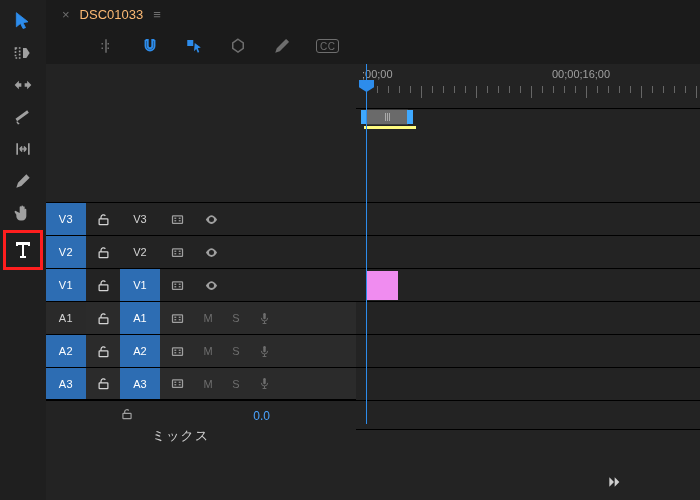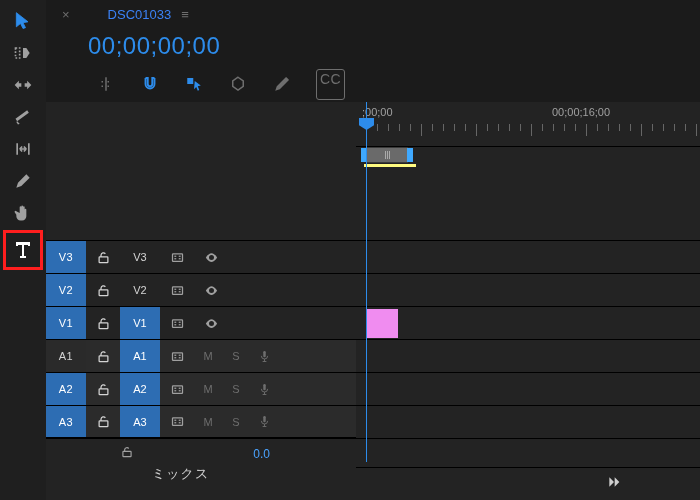--- a/index.html
+++ b/index.html
@@ -24,30 +24,30 @@
   .tools{width:46px;background:#1f1f1f;padding-top:6px;display:flex;flex-direction:column;align-items:center;gap:2px;}
   .tool{width:32px;height:30px;display:flex;align-items:center;justify-content:center;color:var(--fg);border:2px solid transparent;cursor:pointer;}
   .tool svg{width:20px;height:20px;}
   .tool.active svg{fill:var(--blue);stroke:var(--blue);}
   .tool.type{border:3px solid var(--red-box);width:40px;height:40px;color:#fff;}
   .tool.type svg{width:24px;height:24px;}
   
   .main{flex:1;display:flex;flex-direction:column;}
   .tabbar{height:28px;display:flex;align-items:center;padding:0 16px;gap:10px;color:var(--fg);}
   .tabbar .close{font-size:13px;color:var(--fg-dim);}
-  .tabbar .title{font-size:13px;color:#3b82f6;margin-left:28px;}
+  .tabbar .title{font-size:13px;color:#fdba74;}
   
   .timecode-row{padding:4px 0 6px 42px;}
   .timecode{color:var(--blue);font-size:24px;letter-spacing:0.5px;font-weight:500;}
   
   .tl-tools{height:36px;display:flex;align-items:center;padding-left:50px;gap:24px;}
   .tl-tools .ic{width:20px;height:20px;display:flex;align-items:center;justify-content:center;color:var(--fg-dim);}
   .tl-tools .ic.on{color:var(--blue);}
   .tl-tools .ic svg{width:18px;height:18px;}
-  .cc-badge{font-size:14px;border:1.5px solid var(--fg-dim);border-radius:3px;padding:1px 3px 12px 3px;color:var(--fg-dim);letter-spacing:0.5px;text-align:center;}
+  .cc-badge{font-size:10px;border:1.5px solid var(--fg-dim);border-radius:3px;padding:1px 3px 0 3px;color:var(--fg-dim);letter-spacing:0.5px;text-align:center;}
   
   .timeline{flex:1;display:flex;}
   .track-header{width:310px;background:var(--panel);}
   .ruler-area{flex:1;position:relative;background:var(--panel);}
   
   .ruler{height:45px;position:absolute;top:0;left:0;right:0;border-bottom:1px solid #000;}
   .ruler .labels{position:absolute;top:4px;left:0;right:0;font-size:11px;color:var(--fg);}
   .ruler .labels span{position:absolute;}
   .ruler .ticks{position:absolute;top:22px;left:0;right:0;height:16px;}
   .tick{position:absolute;top:0;width:1px;height:7px;background:#666;}
@@ -143,23 +143,20 @@
     </div>
   </div>
 
   <div class="main">
     <div class="tabbar">
       <span class="close">×</span>
       <span class="title">DSC01033</span>
       <span class="close">≡</span>
     </div>
 
-    <div class="timecode-row">
-      <span class="timecode">00;00;00;00</span>
-    </div>
 
     <div class="tl-tools">
       <span class="ic">
         <svg viewBox="0 0 24 24" fill="none" stroke="currentColor" stroke-width="2">
             <line x1="12" y1="3" x2="12" y2="21"></line>
             <path d="M6 9h4M6 15h4M14 9h4M14 15h4" stroke-dasharray="2 2"></path>
           </svg>
       </span>
       <span class="ic on">
         <svg viewBox="0 0 24 24" fill="none" stroke="currentColor" stroke-width="2.5">

